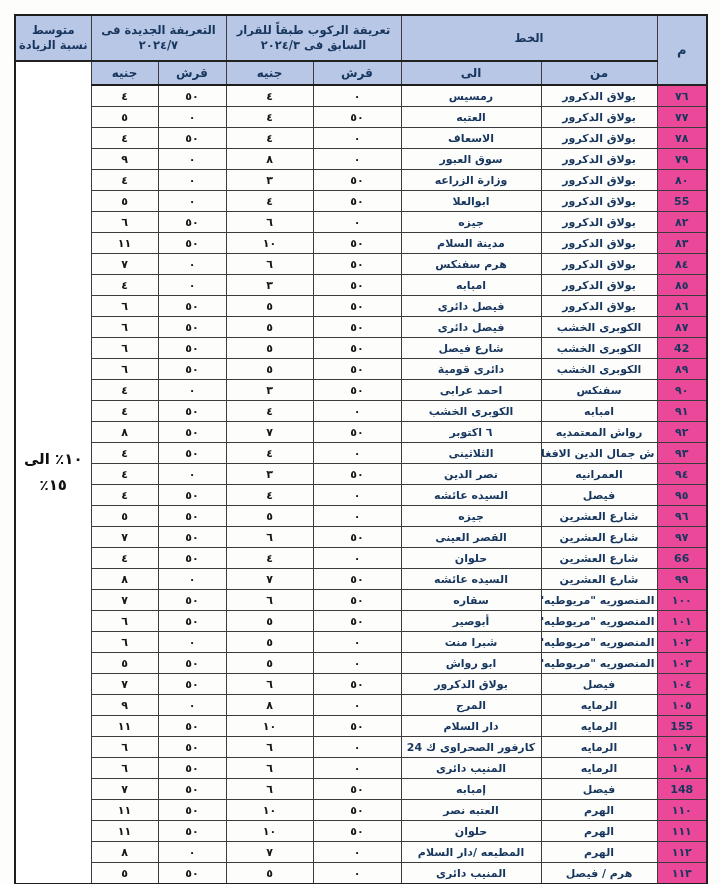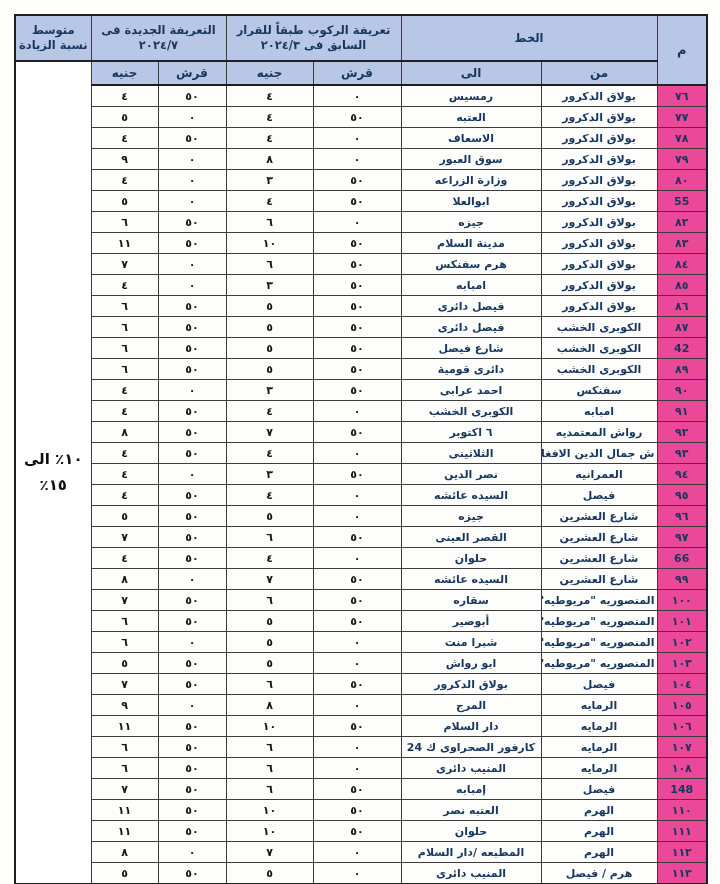--- a/index.html
+++ b/index.html
@@ -339,21 +339,21 @@
         <tr class="data">
     <td class="num">١٠٥</td>
     <td class="route">الرمايه</td>
     <td class="route">المرج</td>
     <td class="val">٠</td>
     <td class="val">٨</td>
     <td class="val">٠</td>
     <td class="val">٩</td>
   </tr>
         <tr class="data">
-    <td class="num">١٠٦</td>
+    <td class="num">155</td>
     <td class="route">الرمايه</td>
     <td class="route">دار السلام</td>
     <td class="val">٥٠</td>
     <td class="val">١٠</td>
     <td class="val">٥٠</td>
     <td class="val">١١</td>
   </tr>
         <tr class="data">
     <td class="num">١٠٧</td>
     <td class="route">الرمايه</td>

